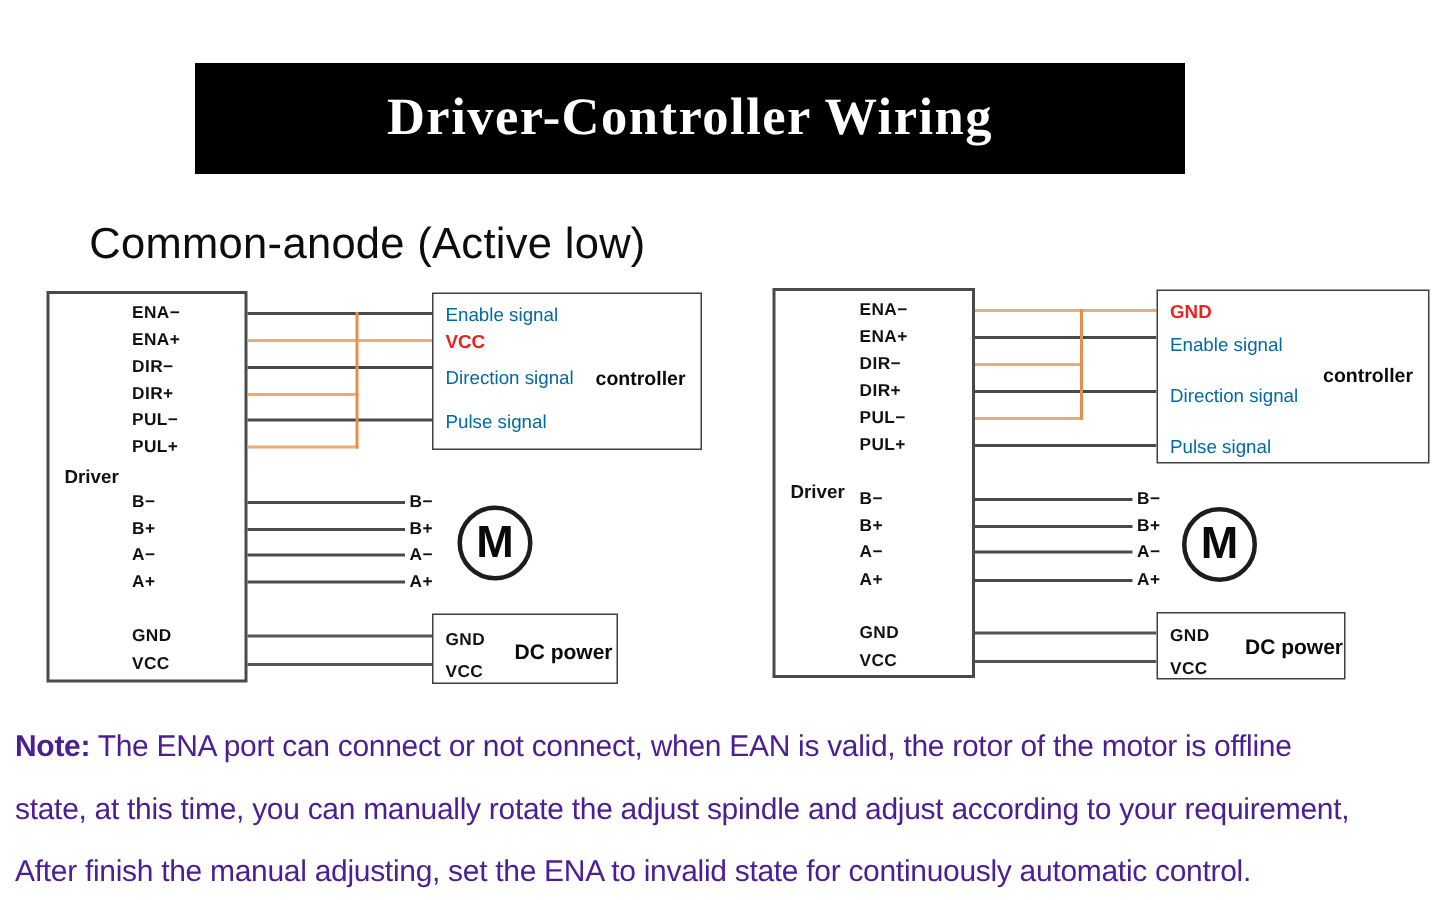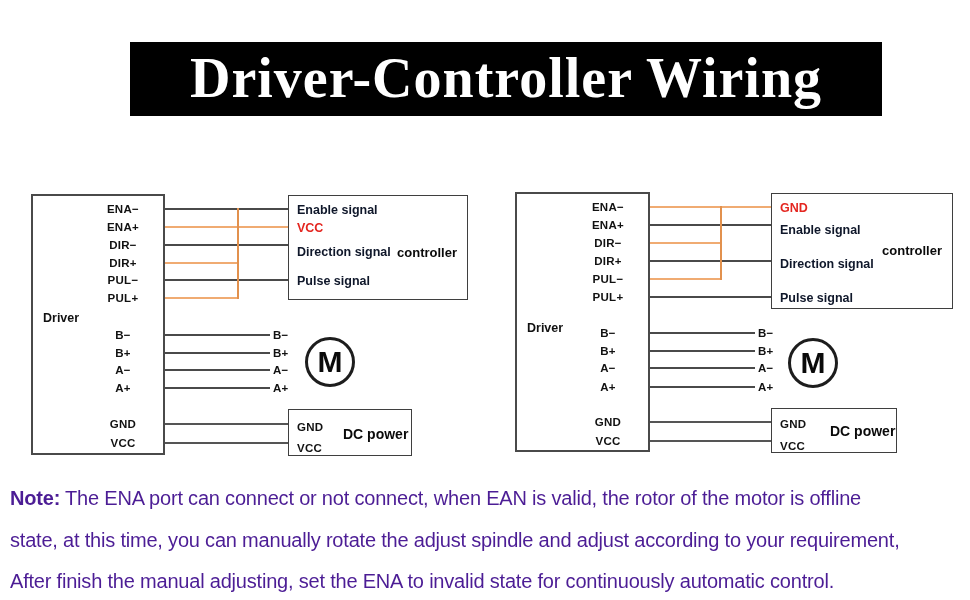--- a/index.html
+++ b/index.html
@@ -2,23 +2,23 @@
 <html><head>
 <meta charset="utf-8">
 <style>
   html,body{margin:0;padding:0;}
   body{
     width:970px;height:600px;position:relative;background:#ffffff;
     font-family:"Liberation Sans",sans-serif;color:#1a1a1a;overflow:hidden;
   }
   
   .banner{
-    position:absolute;left:130px;top:42px;width:752px;height:74px;
+    position:absolute;left:130px;top:42px;width:660px;height:74px;
     background:#000;color:#fff;text-align:center;
-    font-family:"Liberation Serif",serif;font-weight:bold;font-size:56px;
+    font-family:"Liberation Serif",serif;font-weight:bold;font-size:35px;
     line-height:72px;letter-spacing:1px;white-space:nowrap;
   }
   
   .heading{
     position:absolute;top:-38px;left:0;width:100%;text-align:center;
     font-size:29px;color:#0d0d0d;white-space:nowrap;letter-spacing:0.2px;
   }
   
   .diagram{position:absolute;top:185px;width:490px;height:300px;}
   #diagram-low{left:0;}
@@ -27,23 +27,23 @@
   .box{position:absolute;border:2px solid #4a4a4a;background:#fff;box-sizing:border-box;}
   .thinbox{position:absolute;border:1.5px solid #3f3f3f;background:#fff;box-sizing:border-box;}
   
   .wire{position:absolute;height:2px;background:#4a4a4a;}
   .wire.orange{background:#f0ab72;}
   .wire.vorange{width:2px;height:auto;background:#e2914d;}
   .wire.thin{height:1.5px;background:#555;}
   
   .lbl{position:absolute;transform:translateY(-50%);white-space:nowrap;}
   .pin{font-weight:bold;font-size:11.5px;letter-spacing:0.3px;color:#111;}
-  .pin.ra{text-align:center;}
+  .pin.ra{text-align:left;}
   .drv{font-weight:bold;font-size:12.5px;color:#111;}
-  .ctl-row{font-size:12.5px;color:#0f172a;font-weight:bold;}
+  .ctl-row{font-size:12.5px;color:#0369a1;}
   .ctl-row.red{color:#e42620;font-weight:bold;}
   .ctl-name{font-weight:bold;font-size:13px;color:#0a0a0a;}
   .dc-name{font-weight:bold;font-size:14px;color:#0a0a0a;}
   
   .motor{
     position:absolute;width:44px;height:44px;border:3px solid #1d1d1d;border-radius:50%;
     background:#fff;text-align:center;line-height:44px;
     font-weight:bold;font-size:30px;color:#0a0a0a;
   }
   
@@ -54,20 +54,21 @@
   .note-line b{letter-spacing:-0.2px;}
 </style>
 </head>
 <body>
 
 <div class="banner">
   <span>Driver-Controller Wiring</span>
 </div>
 
 <div class="diagram" id="diagram-low">
+  <div class="heading">Common-anode (Active low)</div>
 
   <div class="box" style="left:31px;top:9px;width:134px;height:261px;"></div>
   <div class="lbl drv" style="left:43px;top:133px;">Driver</div>
 
   <div class="lbl pin ra" style="left:88px;width:70px;top:24px;">ENA−</div>
   <div class="lbl pin ra" style="left:88px;width:70px;top:42px;">ENA+</div>
   <div class="lbl pin ra" style="left:88px;width:70px;top:60px;">DIR−</div>
   <div class="lbl pin ra" style="left:88px;width:70px;top:78px;">DIR+</div>
   <div class="lbl pin ra" style="left:88px;width:70px;top:95px;">PUL−</div>
   <div class="lbl pin ra" style="left:88px;width:70px;top:113px;">PUL+</div>

